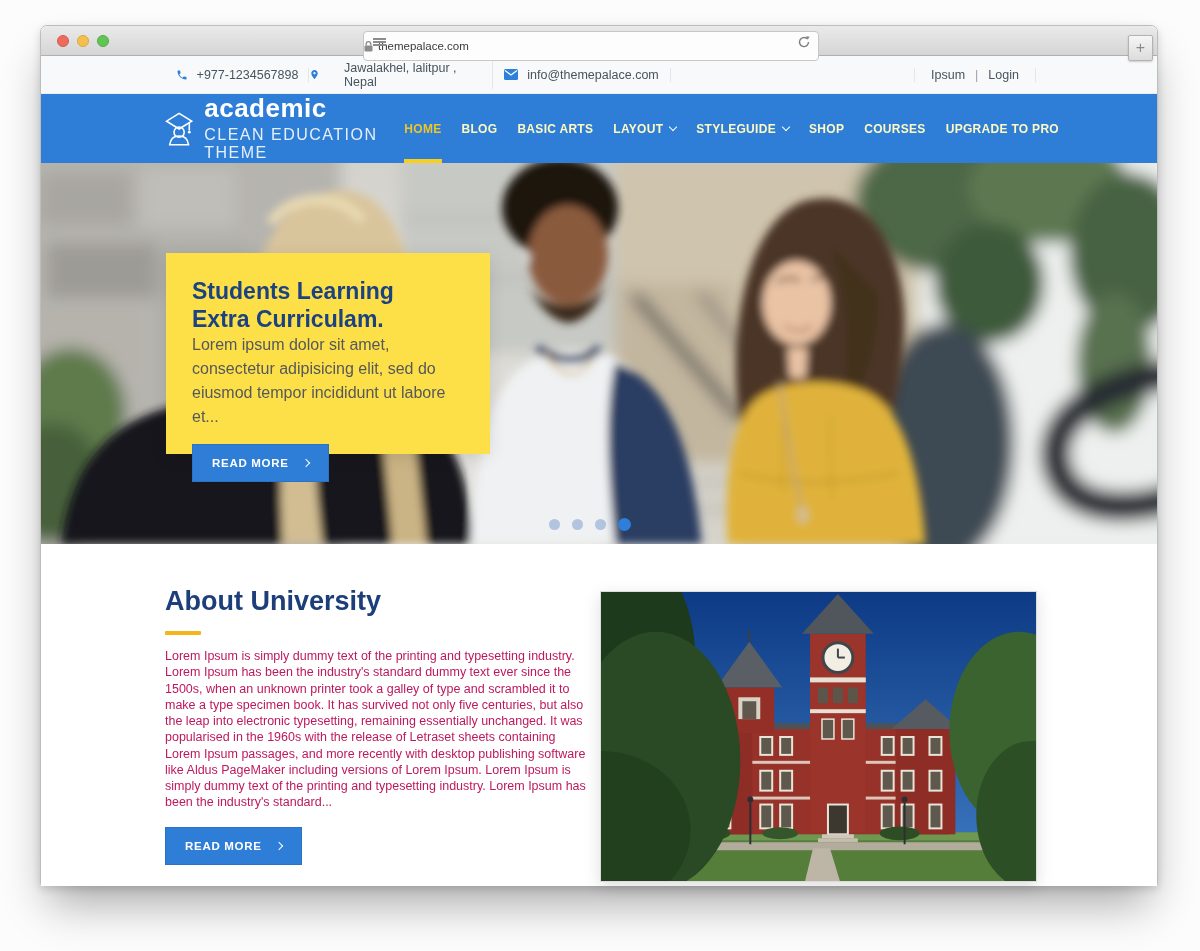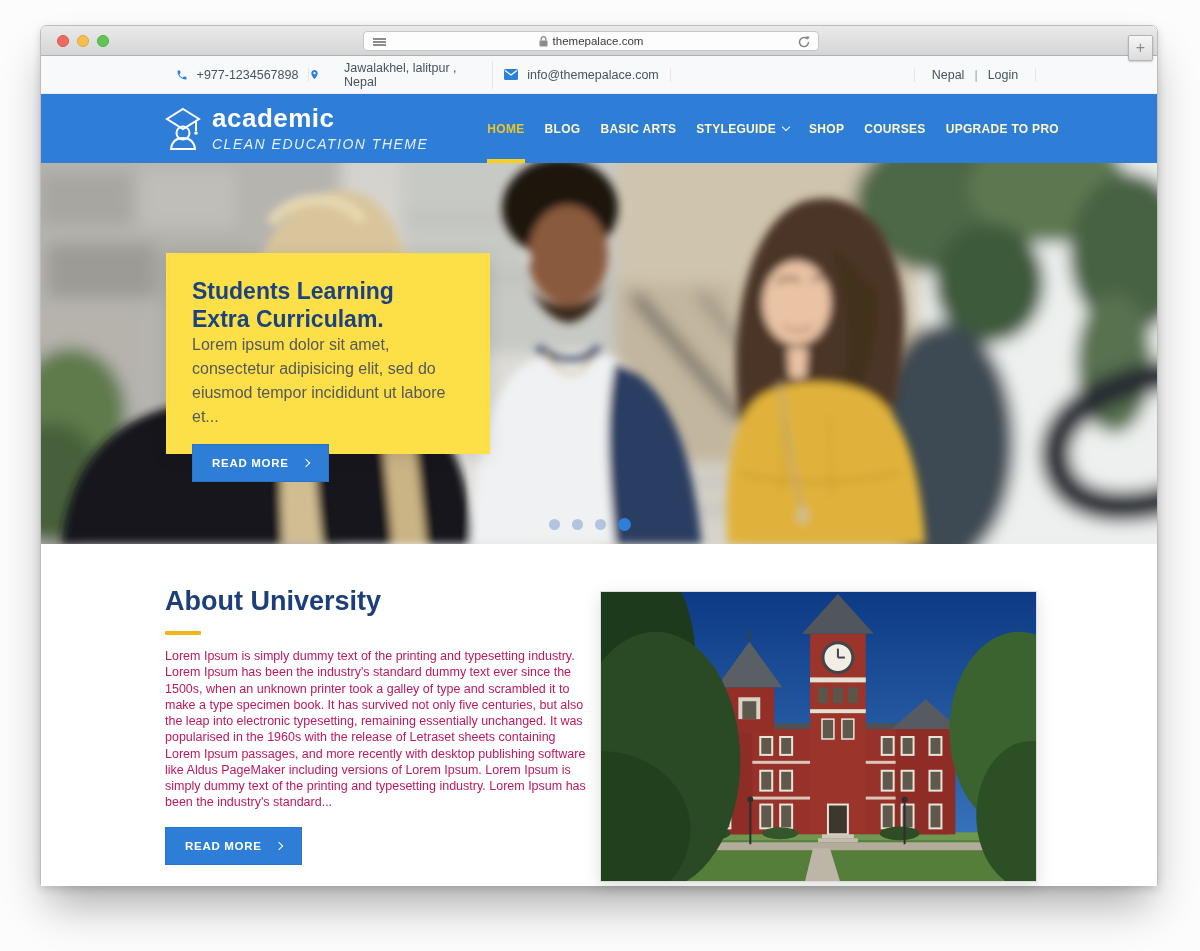--- a/index.html
+++ b/index.html
@@ -21,23 +21,23 @@
     height:30px; background:linear-gradient(#eaeaea,#d5d5d5);
     border-bottom:1px solid #b0b0b0; border-radius:7px 7px 0 0;
     position:relative; z-index:10;
   }
   .lights { position:absolute; left:16px; top:9px; display:flex; gap:8px; }
   .light { width:12px; height:12px; border-radius:50%; }
   .light.red { background:#ee6a5f; border:1px solid #d6594d; }
   .light.yellow { background:#f5bf4f; border:1px solid #dba93c; }
   .light.green { background:#61c554; border:1px solid #4faf44; }
   .urlbar {
-    position:absolute; left:322px; top:5px; width:456px; height:20px;
+    position:absolute; left:322px; top:5px; width:456px; height:30px;
     background:#fdfdfd; border:1px solid #c7c7c7; border-radius:4px;
-    display:flex; align-items:center; justify-content:center;
+    display:flex; align-items:center; justify-content:flex-start;
   }
   .reader { position:absolute; left:9px; top:6px; width:13px; height:8px;
     border-top:2px solid #8c8c8c; border-bottom:2px solid #8c8c8c; }
   .reader::after { content:""; position:absolute; left:0; top:1px; width:13px; height:2px; background:#8c8c8c; }
   .domain { font-size:11.5px; color:#3a3a3a; display:flex; align-items:center; gap:5px; }
   .refresh { position:absolute; right:7px; top:3px; width:14px; height:14px; }
   .newtab {
     position:absolute; right:4px; top:9px; width:25px; height:26px;
     background:linear-gradient(#f6f6f6,#dcdcdc); border:1px solid #b3b3b3;
     border-radius:2px; color:#8a8a8a; font-size:16px; line-height:24px;
@@ -57,21 +57,21 @@
   .tb-auth { width:122px; display:flex; align-items:center; justify-content:center; gap:10px;
     border-left:1px solid #e4e7e9; border-right:1px solid #e4e7e9; }
   .tb-auth span { cursor:pointer; }
   .tb-sep { color:#9aa4ad; cursor:default; }
   .tb-ic { display:flex; align-items:center; }
   
   .nav { height:69px; background:#2e7ed7; display:flex; position:relative; }
   .brand { margin-left:124px; display:flex; align-items:center; gap:11px; color:#fff; cursor:pointer; }
   .brand-txt { display:flex; flex-direction:column; }
   .brand-name { font-size:26px; font-weight:bold; letter-spacing:.5px; line-height:1; }
-  .brand-tag { font-size:14px; letter-spacing:1.5px; color:rgba(255,255,255,.88); margin-top:5px;font-style:italic; }
+  .brand-tag { font-size:16px; letter-spacing:1.5px; color:rgba(255,255,255,.88); margin-top:5px; }
   .menu { margin-left:auto; margin-right:88px; display:flex; height:100%; align-items:stretch; }
   .menu-item {
     position:relative; display:flex; align-items:center; padding:0 10px;
     color:#fef9c3; font-size:12px; font-weight:bold; letter-spacing:.3px; cursor:pointer; white-space:nowrap;
   }
   .menu-item.active { color:#ecc52a; }
   .menu-item.active::after { content:""; position:absolute; left:10px; right:10px; bottom:0; height:4px; background:#f6d01c; }
   .chev { width:6px; height:6px; border-right:1.7px solid #fff; border-bottom:1.7px solid #fff;
     transform:rotate(45deg); margin-left:7px; margin-top:-3px; display:inline-block; }
   
@@ -157,21 +157,21 @@
       <span class="tb-ic">
         <svg width="14" height="11" viewBox="0 0 14 11">
             <rect x="0" y="0" width="14" height="11" rx="1.5" fill="#2d7fd9"></rect>
             <path d="M1 1.5 L7 6 L13 1.5" fill="none" stroke="#ffffff" stroke-width="1.3"></path>
           </svg>
       </span>
       <span>info@themepalace.com</span>
     </div>
     <div class="tb-flex"></div>
     <div class="tb-auth">
-      <span>Nepal</span>
+      <span>Ipsum</span>
       <span class="tb-sep">|</span>
       <span>Login</span>
     </div>
     <div class="tb-spacer2"></div>
   </div>
 
   <div class="nav">
     <div class="brand">
       <svg width="36" height="44" viewBox="0 0 36 44">
         <polygon points="18,2 34,12 18,22 2,12" fill="none" stroke="#ffffff" stroke-width="2"></polygon>
@@ -187,20 +187,24 @@
     </div>
     <div class="menu">
       <div class="menu-item active">
         <span>HOME</span>
       </div>
       <div class="menu-item">
         <span>BLOG</span>
       </div>
       <div class="menu-item">
         <span>BASIC ARTS</span>
+      </div>
+      <div class="menu-item">
+        <span>LAYOUT</span>
+        <span class="chev"></span>
       </div>
       <div class="menu-item">
         <span>STYLEGUIDE</span>
         <span class="chev"></span>
       </div>
       <div class="menu-item">
         <span>SHOP</span>
       </div>
       <div class="menu-item">
         <span>COURSES</span>

